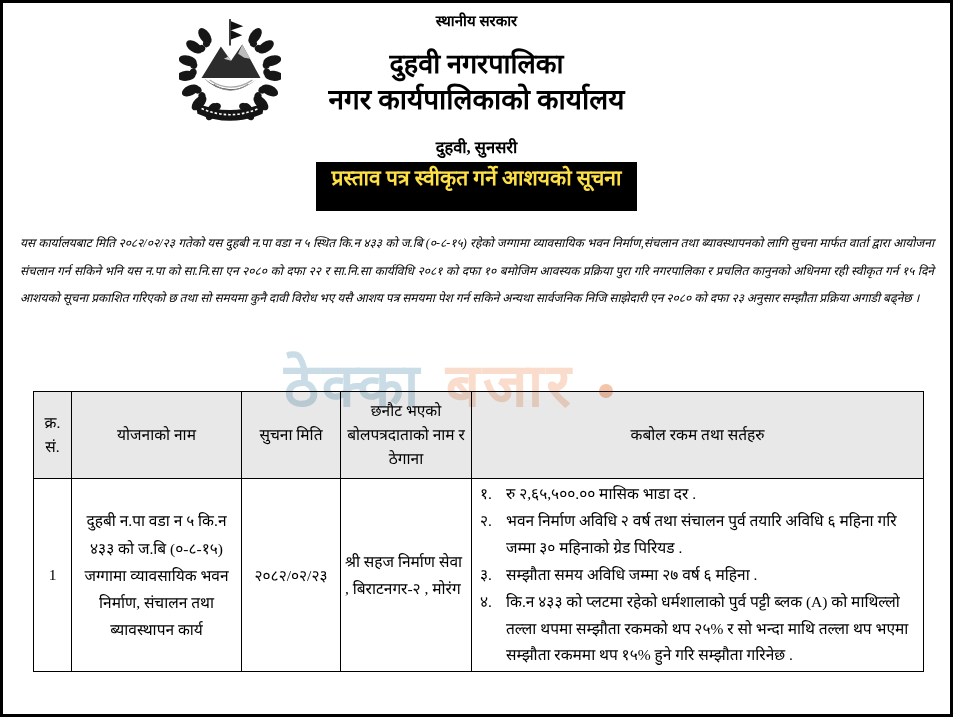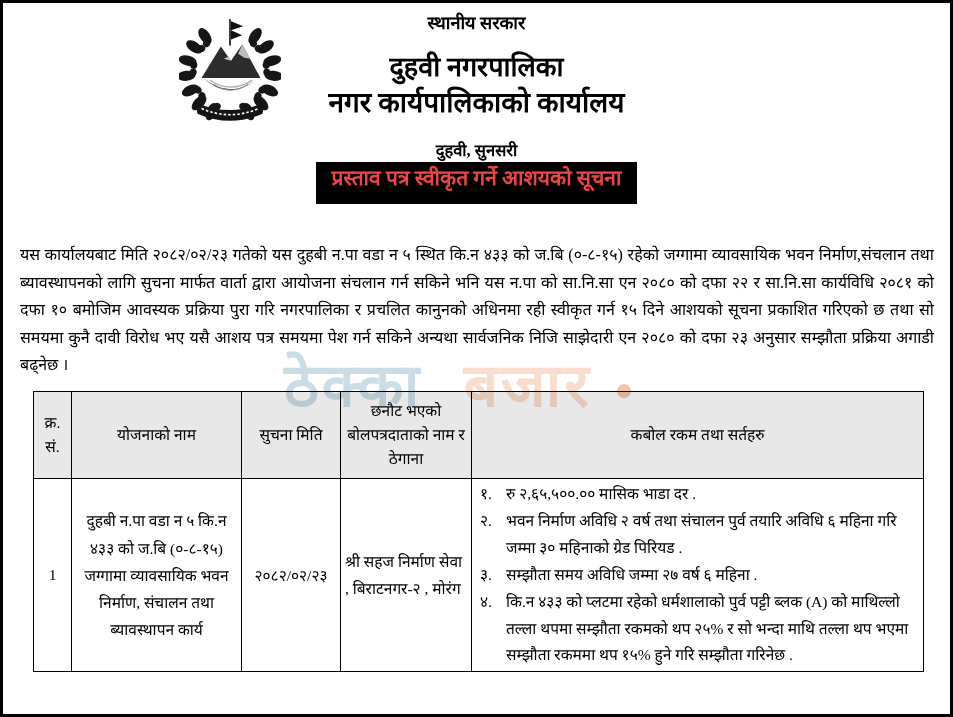--- a/index.html
+++ b/index.html
@@ -5,37 +5,37 @@
   html,body { margin:0; padding:0; background:#888; }
   .page {
     position:relative; width:953px; height:717px; margin:0 auto;
     background:#ffffff; border:3px solid #000; box-sizing:border-box;
     font-family:"Liberation Serif","DejaVu Serif",serif; color:#000;
     overflow:hidden;
   }
   
   .emblem { position:absolute; left:176px; top:10px; width:102px; height:120px; }
   .header-text { position:absolute; left:0; right:0; top:10px; text-align:center; line-height:1.18; }
-  .h-line1 { font-size:18px; font-weight:bold; }
+  .h-line1 { font-size:15px; font-weight:bold; }
   .h-muni  { font-size:27px; font-weight:bold; margin-top:18px; }
   .h-office{ font-size:28px; font-weight:bold; margin-top:2px; }
   .h-addr  { font-size:16.5px; font-weight:bold; margin-top:22px; }
   .h-prov  { font-size:16.5px; font-weight:bold; margin-top:8px; }
   
   .banner-row { position:absolute; left:0; right:0; top:159px; text-align:center; }
   .banner {
-    display:inline-block; background:#000; color:#ef4444; font-weight:bold;
-    font-size:21px; line-height:1.3; padding:3px 16px 12px 16px;
+    display:inline-block; background:#000; color:#fde047; font-weight:bold;
+    font-size:21px; line-height:1.3; padding:3px 16px 19px 16px;
   }
   .pubdate { position:absolute; left:0; right:0; top:204px; text-align:center;
     font-weight:bold; font-size:15.5px; }
   
   .body-text {
-    position:absolute; left:17px; right:16px; top:238px;
-    font-size:16px; line-height:27.6px; text-align:justify;
+    position:absolute; left:17px; right:16px; top:227px;
+    font-size:12px; line-height:27.6px; text-align:justify;font-style:italic;
   }
   
   table.notice { position:absolute; left:30px; top:388px; width:890px;
     border-collapse:collapse; table-layout:fixed; font-size:15.5px; }
   table.notice th, table.notice td { border:1.6px solid #000; padding:2px 4px; }
   table.notice th {
     background:#e8e8e8; font-weight:normal; text-align:center; vertical-align:middle;
     height:82px; line-height:1.55;
   }
   table.notice td { height:186px; vertical-align:middle; background:transparent; }
@@ -50,21 +50,21 @@
   
   .footer-sign { position:absolute; top:676px; right:30px; font-weight:bold; font-size:17px; }
   
   .watermark {
     position:absolute; left:281px; top:350px; z-index:5; pointer-events:none;
     font-family:"Liberation Sans","DejaVu Sans",sans-serif;
     font-weight:bold; font-size:60px; letter-spacing:3px; white-space:nowrap;
     opacity:0.62; mix-blend-mode:multiply; line-height:1.1;
   }
   .wm-1 { color:#a9c8d8;margin-top:6px; }
-  .wm-2 { color:#f5c6ab; margin-left:22px; }
+  .wm-2 { color:#f5c6ab; margin-left:4px; }
   .wm-dot { display:inline-block; width:14px; height:14px; border-radius:50%;
     background:#ef9f76; margin-left:6px; vertical-align:8px; }
 </style>
 </head>
 <body>
 
 <div class="page">
 
   <svg class="emblem" viewBox="0 0 100 118" aria-hidden="true">
 

